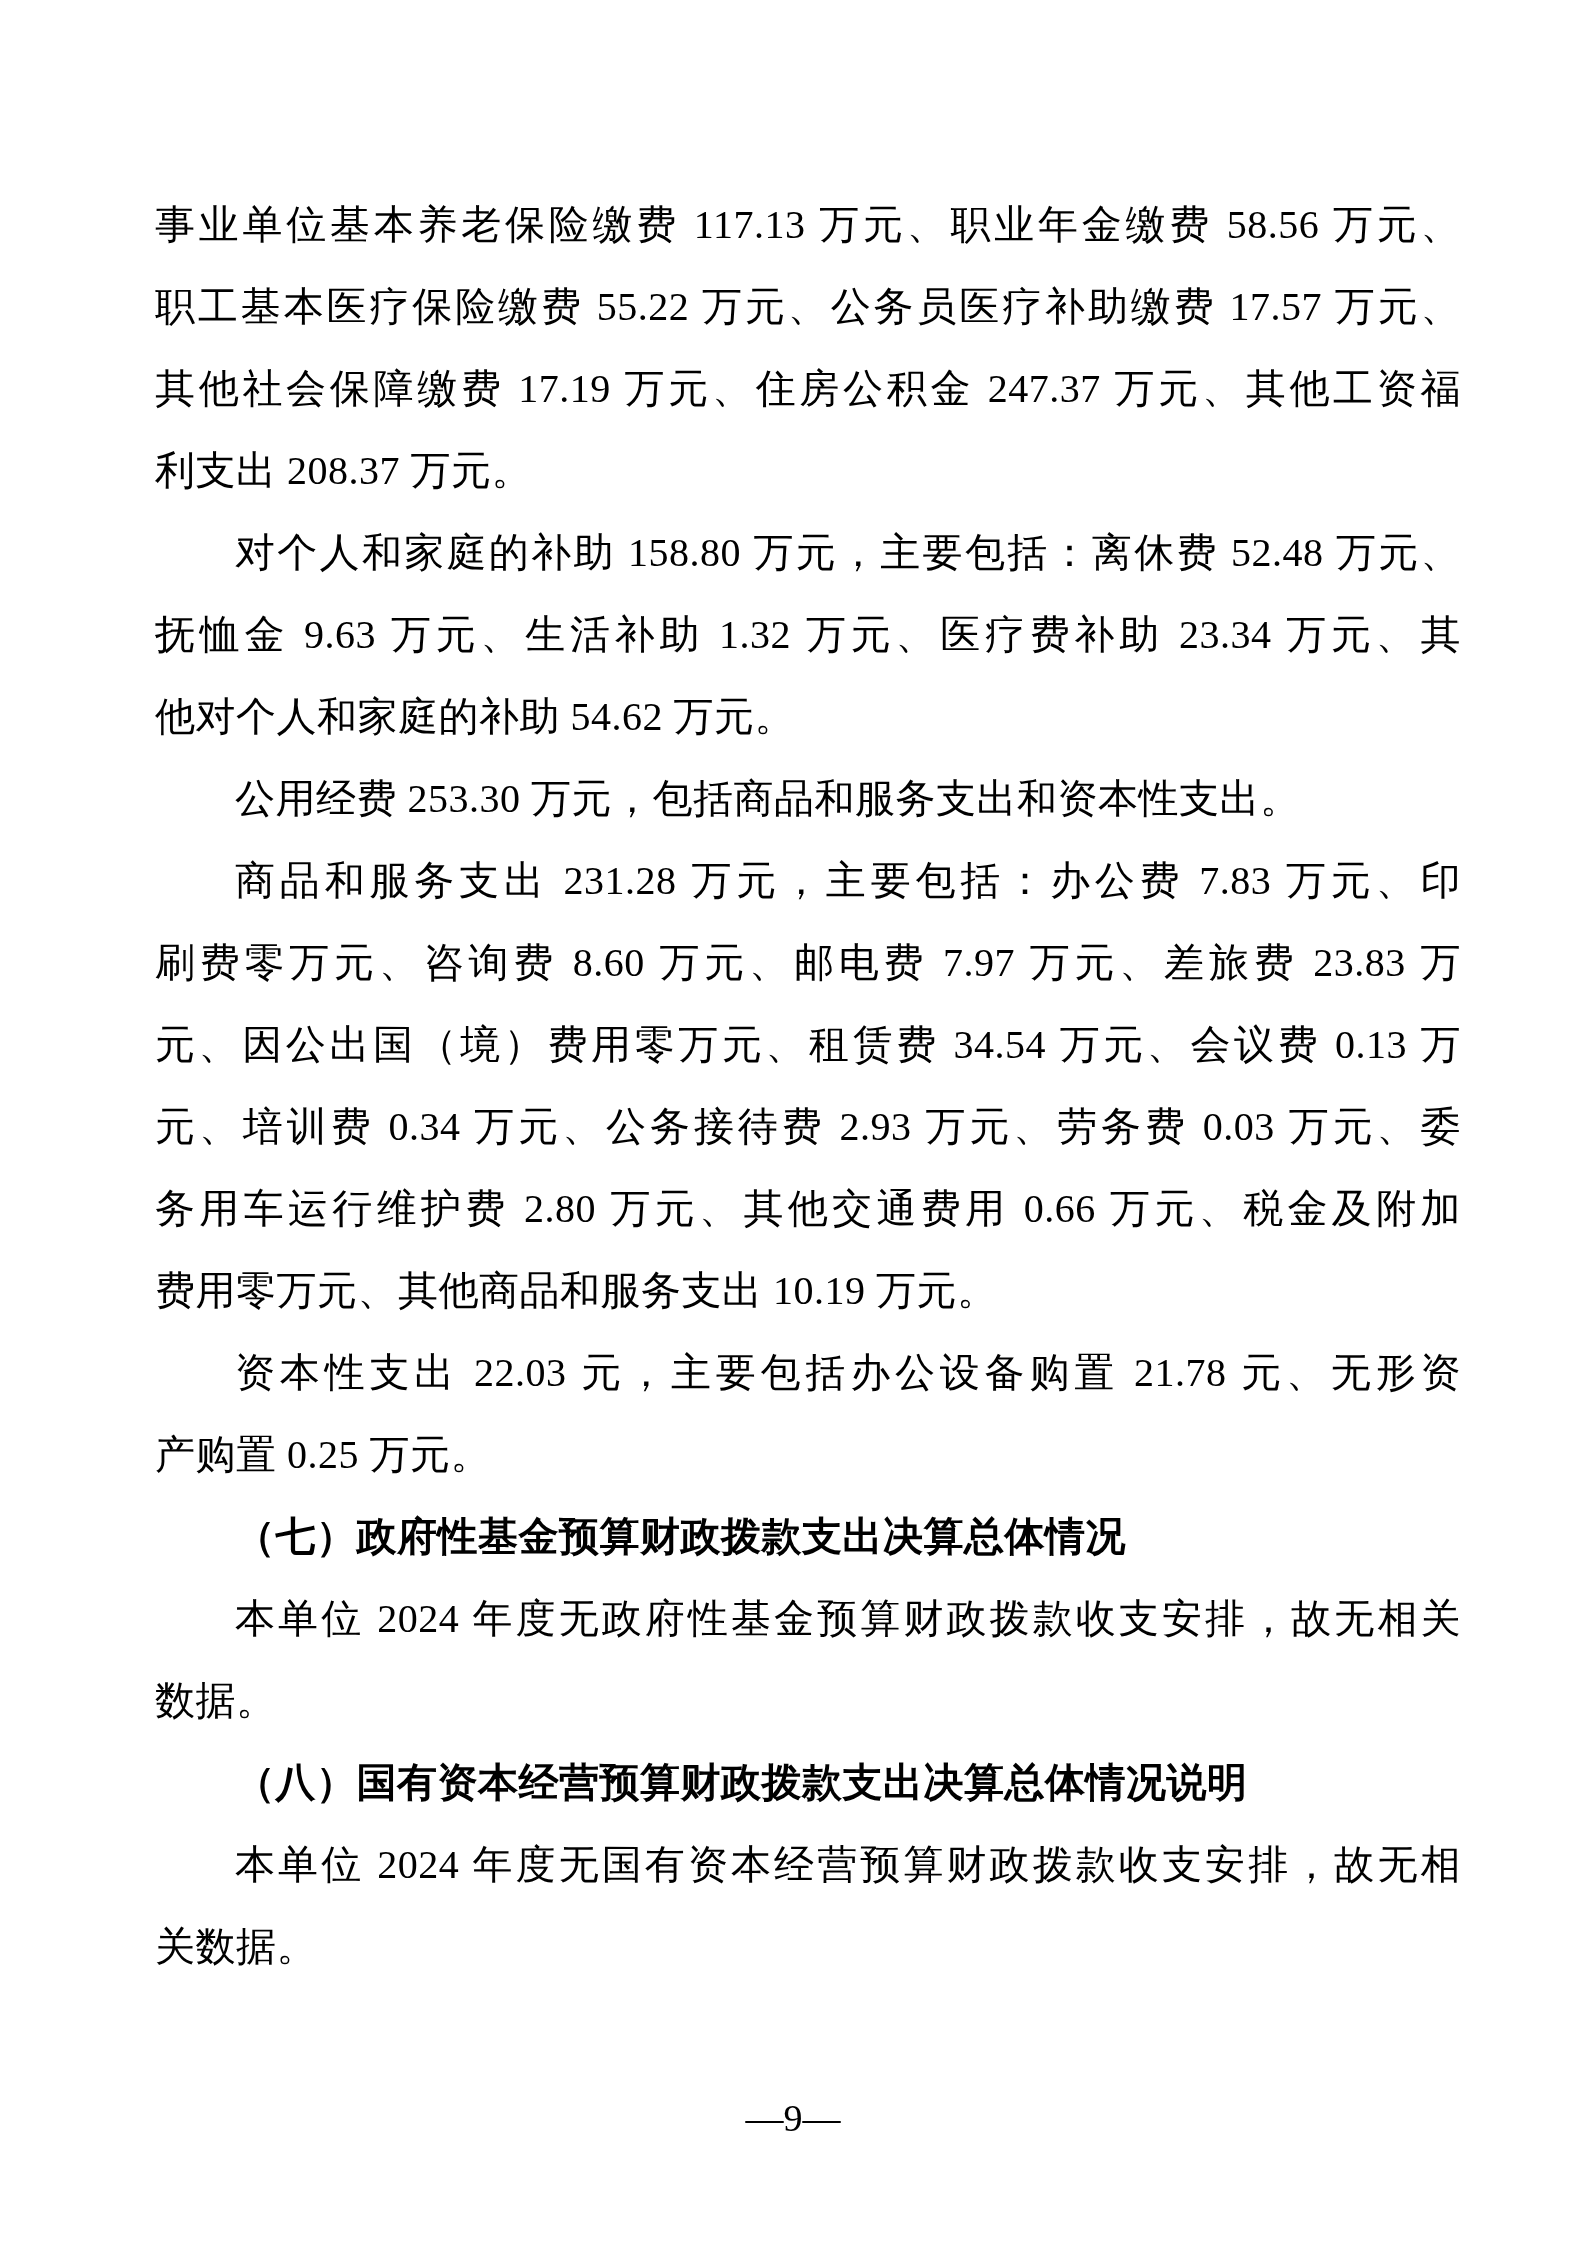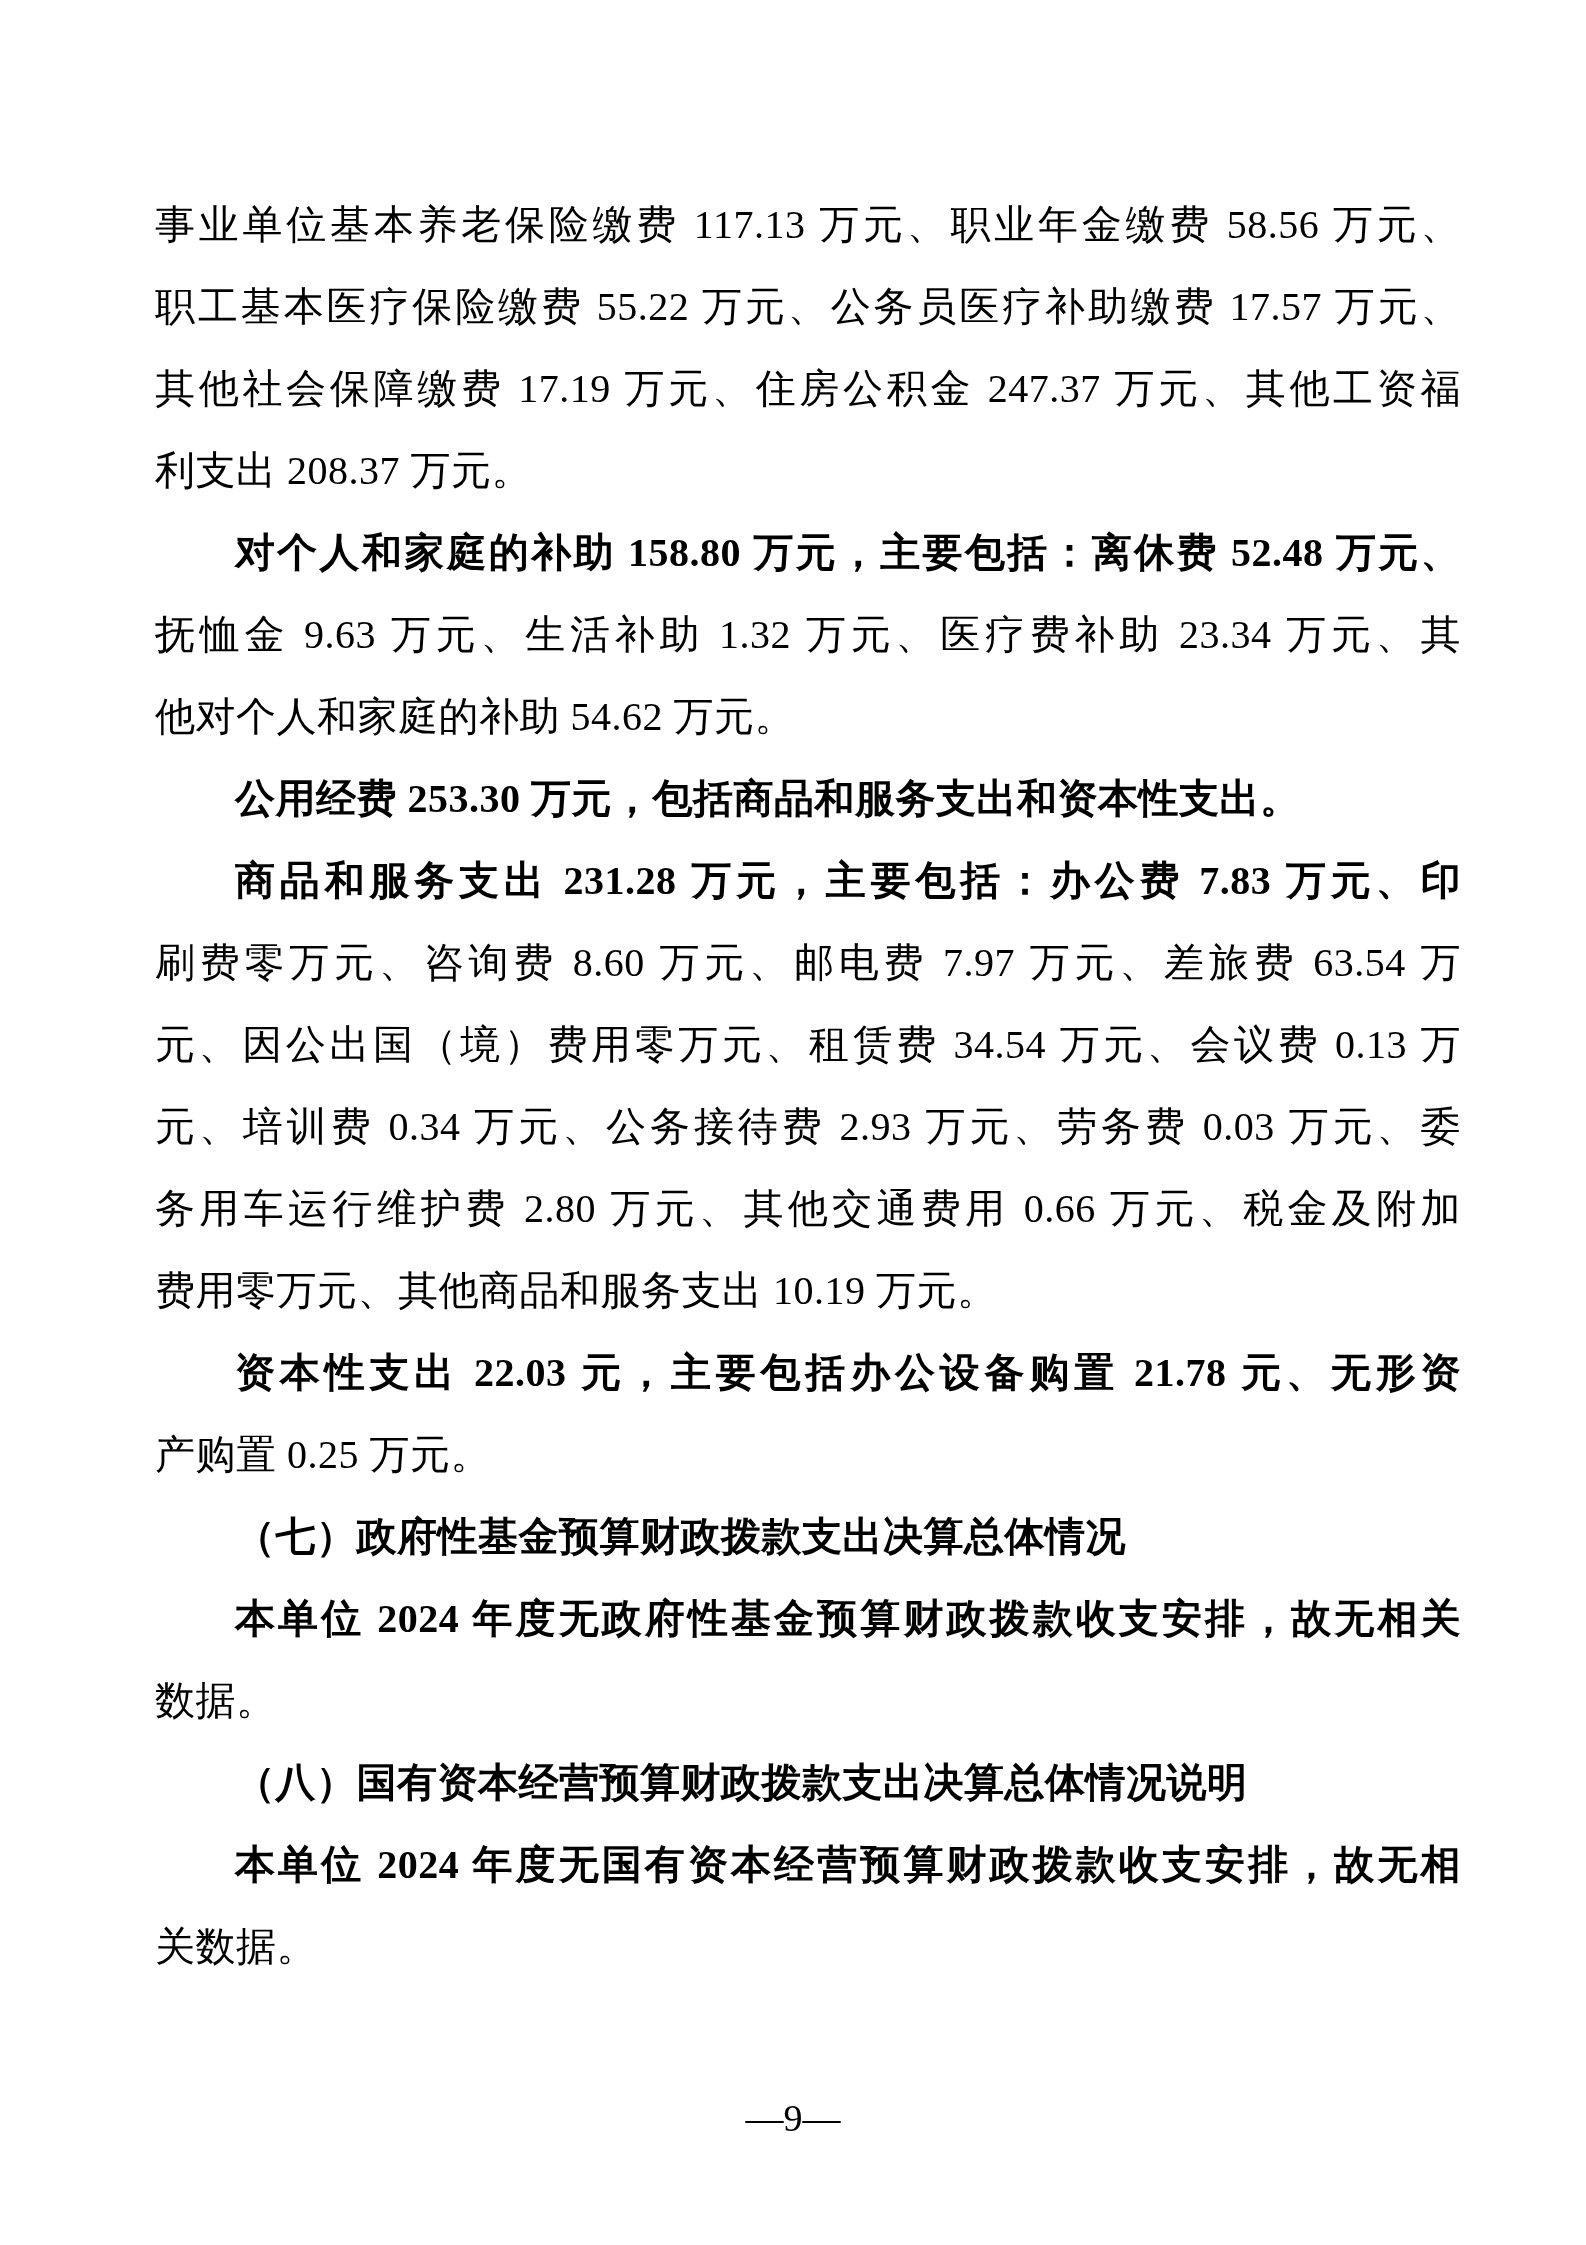--- a/index.html
+++ b/index.html
@@ -37,21 +37,20 @@
     text-justify: inter-character;
     overflow: hidden;
     white-space: normal;
   }
   .line.end {
     text-align: center;
     text-align-last: left;
   }
   .line.first {
     text-indent: 2em;
-    font-weight: bold;
   }
   .line.head {
     font-weight: bold;
     text-align: left;
     text-align-last: left;
     text-indent: 2em;
   }
   .footer {
     position: absolute;
     top: 2096px;
@@ -69,21 +68,21 @@
   <div class="text-block">
       <div class="line just">事业单位基本养老保险缴费 117.13 万元、职业年金缴费 58.56 万元、</div>
       <div class="line just">职工基本医疗保险缴费 55.22 万元、公务员医疗补助缴费 17.57 万元、</div>
       <div class="line just">其他社会保障缴费 17.19 万元、住房公积金 247.37 万元、其他工资福</div>
       <div class="line end">利支出 208.37 万元。</div>
       <div class="line first just">对个人和家庭的补助 158.80 万元，主要包括：离休费 52.48 万元、</div>
       <div class="line just">抚恤金 9.63 万元、生活补助 1.32 万元、医疗费补助 23.34 万元、其</div>
       <div class="line end">他对个人和家庭的补助 54.62 万元。</div>
       <div class="line first end">公用经费 253.30 万元，包括商品和服务支出和资本性支出。</div>
       <div class="line first just">商品和服务支出 231.28 万元，主要包括：办公费 7.83 万元、印</div>
-      <div class="line just">刷费零万元、咨询费 8.60 万元、邮电费 7.97 万元、差旅费 63.54 万</div>
+      <div class="line just">刷费零万元、咨询费 8.60 万元、邮电费 7.97 万元、差旅费 23.83 万</div>
       <div class="line just">元、因公出国（境）费用零万元、租赁费 34.54 万元、会议费 0.13 万</div>
       <div class="line just">元、培训费 0.34 万元、公务接待费 2.93 万元、劳务费 0.03 万元、委</div>
       <div class="line just">务用车运行维护费 2.80 万元、其他交通费用 0.66 万元、税金及附加</div>
       <div class="line end">费用零万元、其他商品和服务支出 10.19 万元。</div>
       <div class="line first just">资本性支出 22.03 元，主要包括办公设备购置 21.78 元、无形资</div>
       <div class="line end">产购置 0.25 万元。</div>
       <div class="line head">（七）政府性基金预算财政拨款支出决算总体情况</div>
       <div class="line first just">本单位 2024 年度无政府性基金预算财政拨款收支安排，故无相关</div>
       <div class="line end">数据。</div>
       <div class="line head">（八）国有资本经营预算财政拨款支出决算总体情况说明</div>

